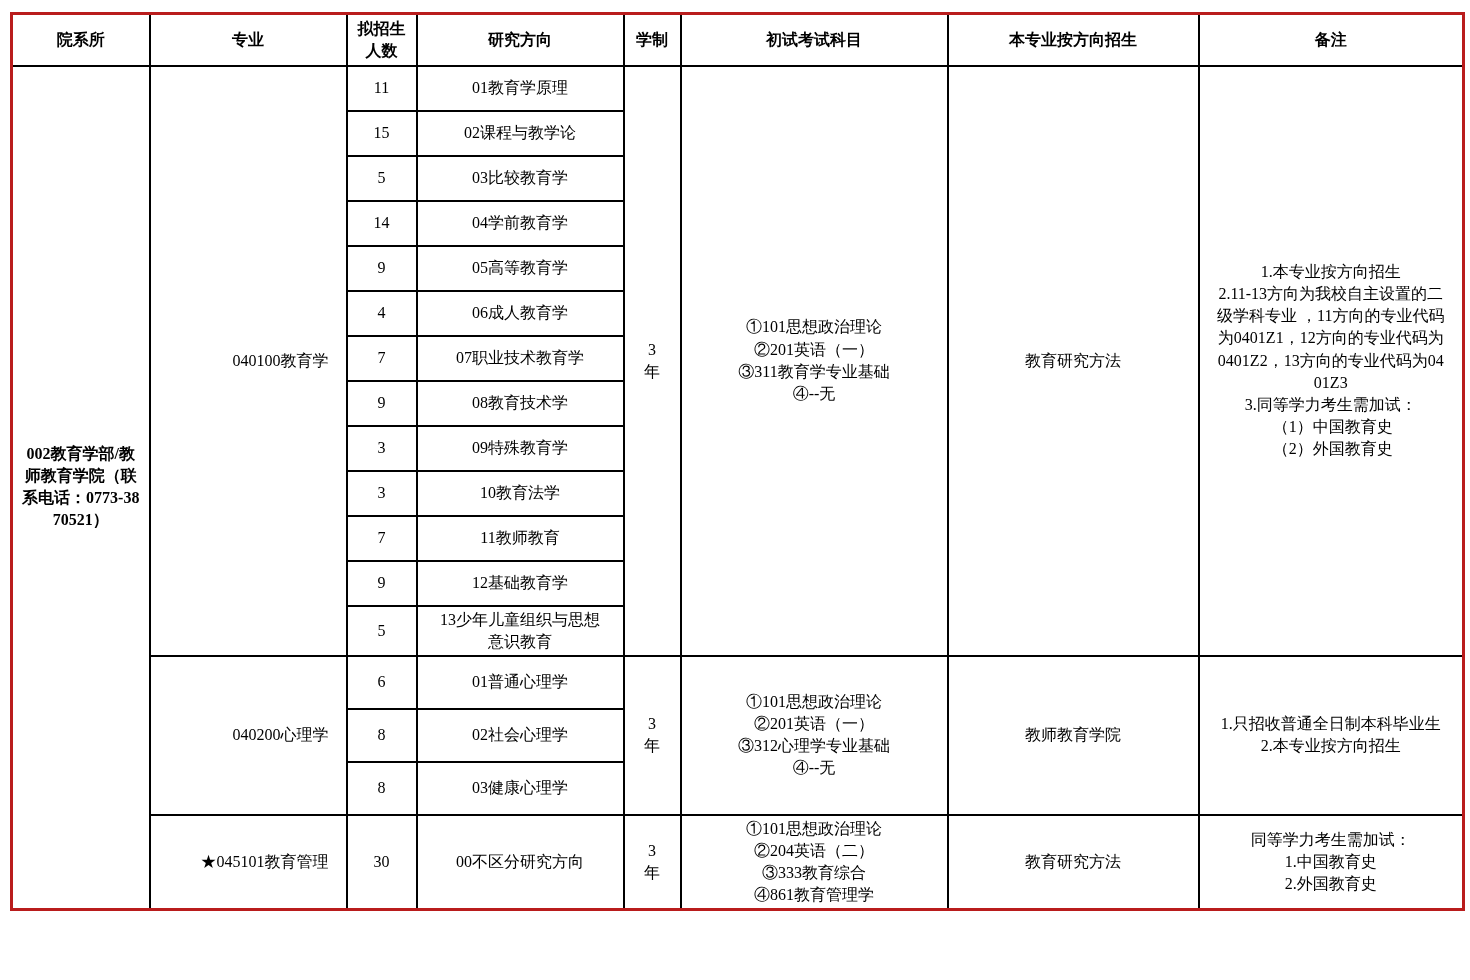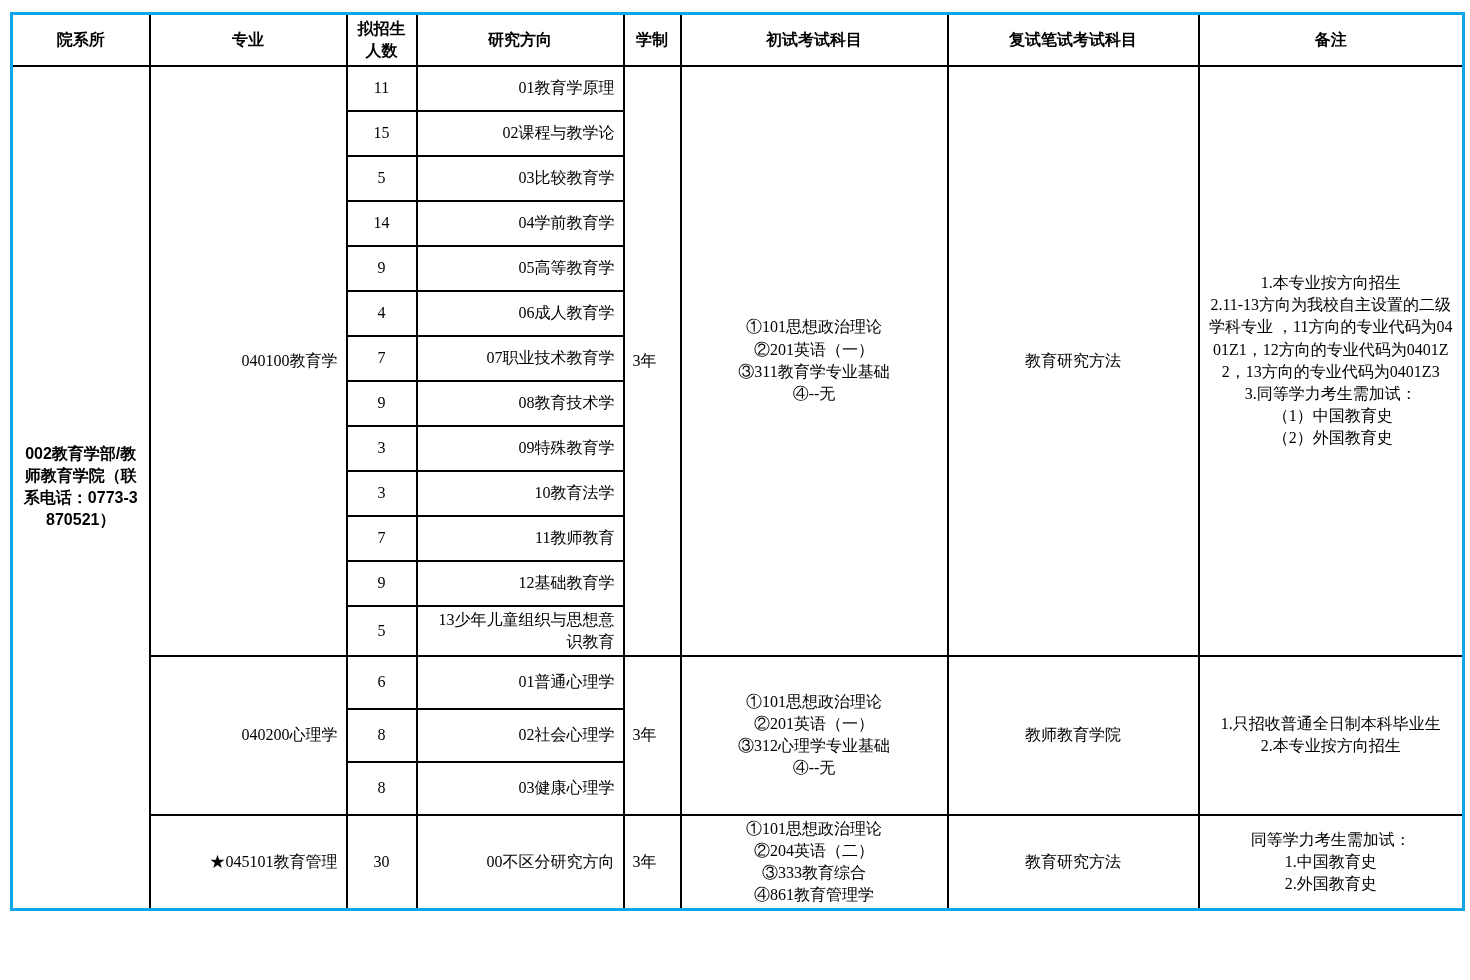--- a/index.html
+++ b/index.html
@@ -9,53 +9,53 @@
     width: 1470px;
     height: 980px;
     color: #000;
     font-family: "Liberation Serif", "DejaVu Serif", serif;
   }
   table.adm {
     border-collapse: collapse;
     table-layout: fixed;
     width: 1452px;
     margin: 12px 8px 12px 10px;
-    border: 3px solid #0ea5e9;
+    border: 3px solid #b91c1c;
   }
   .adm th, .adm td {
     border: 2px solid #000;
-    padding: 2px 8px;
+    padding: 2px 17px;
     font-size: 16px;
     line-height: 1.38;
     vertical-align: middle;
     overflow: hidden;
     word-break: break-all;
     font-family: Liberation Serif, serif;
   }
   .adm thead tr { height: 52px; }
   .adm thead th {
     font-family: "Liberation Sans", "DejaVu Sans", sans-serif;
     font-weight: bold;
     text-align: center;
     padding: 2px 3px;
   }
   tr.r-s1 { height: 45px; }
   tr.r-s1-tall { height: 50px; }
   tr.r-s2 { height: 53px; }
   tr.r-s3 { height: 88px; }
   td.dept {
-    font-family: Liberation Sans, sans-serif;
+    font-family: Liberation Serif, serif;
     font-weight: bold;
     text-align: center;
     padding: 2px 8px;
   }
   td.major { text-align: right; }
   td.count { text-align: center; }
-  td.dir   { text-align: right; }
-  td.dur   { }
+  td.dir   { text-align: center; }
+  td.dur   { text-align: center; }
   td.exam, td.retest, td.remarks {
     text-align: center;
     white-space: pre-line;
   }
 </style>
 </head>
 <body>
 
 <table class="adm">
   <colgroup>
@@ -69,21 +69,21 @@
       <col style="width:265px">
   </colgroup>
   <thead>
     <tr>
       <th>院系所</th>
       <th>专业</th>
       <th>拟招生人数</th>
       <th>研究方向</th>
       <th>学制</th>
       <th>初试考试科目</th>
-      <th>复试笔试考试科目</th>
+      <th>本专业按方向招生</th>
       <th>备注</th>
     </tr>
   </thead>
   <tbody>
 
     <tr class="r-s1">
       <td class="dept" rowspan="17">002教育学部/教师教育学院（联系电话：0773-3870521）</td>
       <td class="major" rowspan="13">040100教育学</td>
       <td class="count">11</td>
       <td class="dir">01教育学原理</td>

